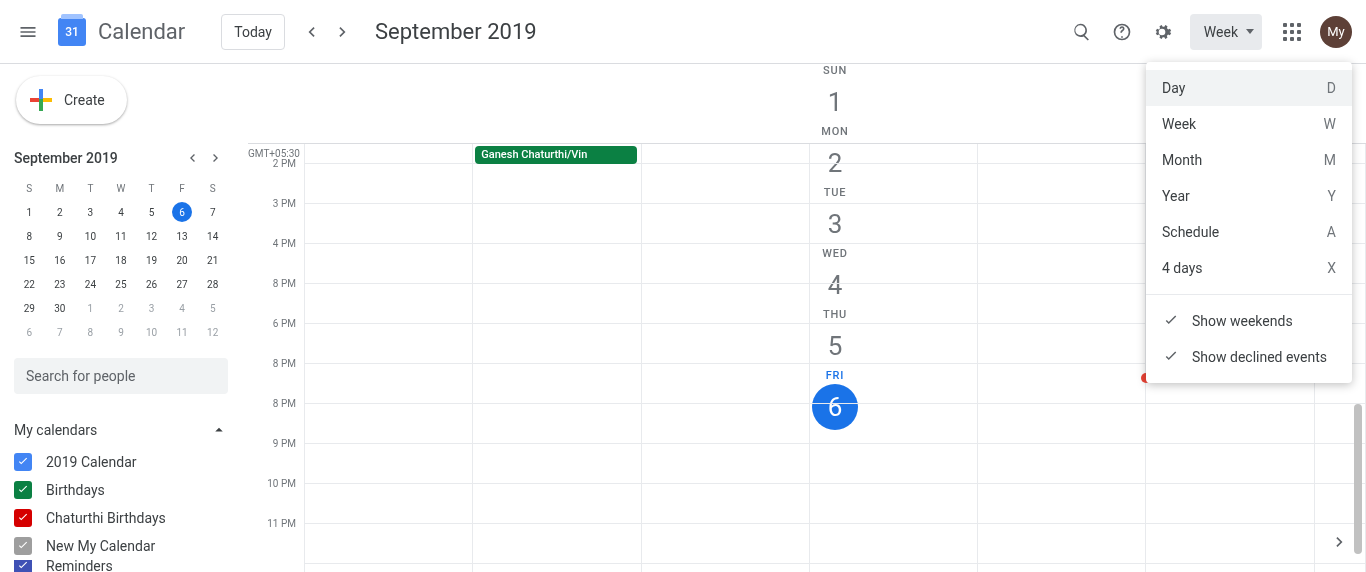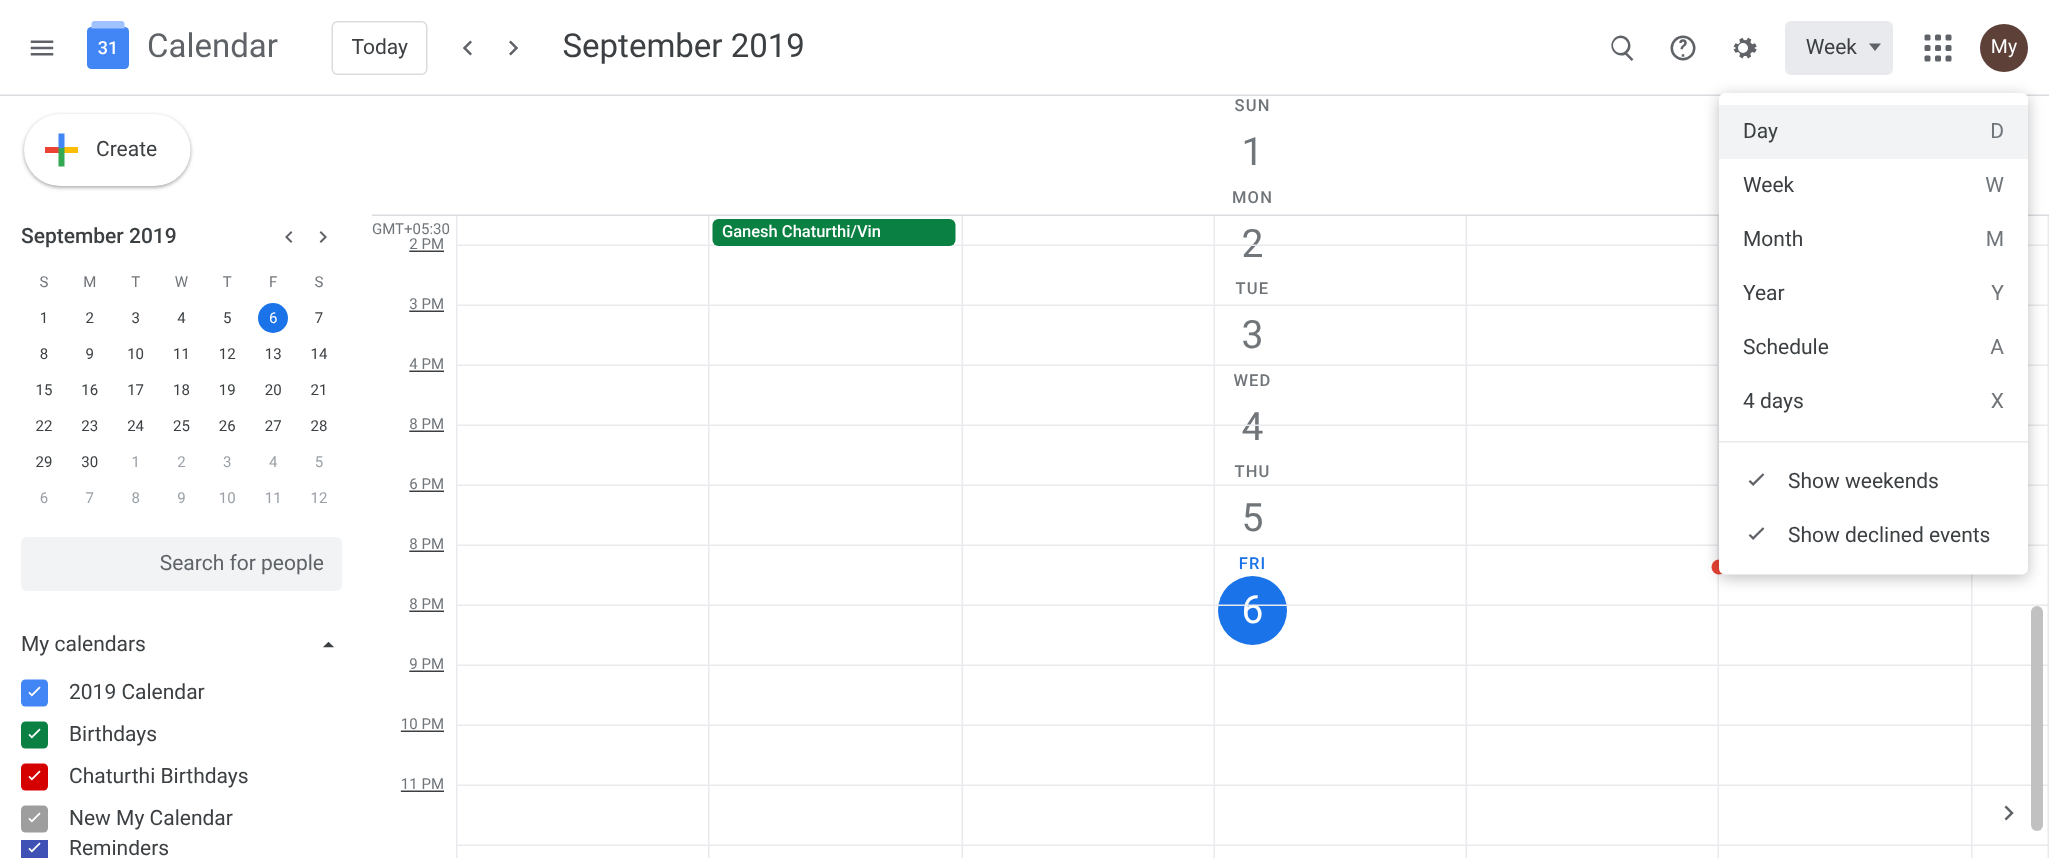--- a/index.html
+++ b/index.html
@@ -46,39 +46,39 @@
   .mini-header{display:flex;align-items:center;height:28px;}
   .mini-title{flex:1;font-size:14px;color:var(--grey-700);font-weight:500;}
   .mini-nav{width:24px;height:24px;display:flex;align-items:center;justify-content:center;color:var(--grey-600);cursor:pointer;border-radius:50%;}
   
   .mini-cal{width:100%;border-collapse:collapse;table-layout:fixed;margin-top:4px;}
   .mini-cal th{font-size:10px;color:#70757a;font-weight:400;height:24px;}
   .mini-cal td{font-size:10px;color:var(--grey-700);text-align:center;height:24px;cursor:pointer;}
   .mini-cal td.other{color:#9aa0a6;}
   .mini-cal td.today span{background:var(--blue);color:#fff;width:20px;height:20px;border-radius:50%;display:inline-flex;align-items:center;justify-content:center;}
   
-  .search-people{margin-top:14px;height:36px;background:var(--hover);border-radius:4px;display:flex;align-items:center;padding:0 12px;color:var(--grey-600);font-size:14px;justify-content:flex-end;}
+  .search-people{margin-top:14px;height:36px;background:var(--hover);border-radius:4px;display:flex;align-items:center;padding:0 12px;color:var(--grey-600);font-size:14px;}
   
   .section-head{display:flex;align-items:center;height:36px;margin-top:18px;cursor:pointer;}
   .section-head .t{flex:1;font-size:14px;color:var(--grey-700);font-weight:400;}
   
   .cal-item{display:flex;align-items:center;height:28px;font-size:14px;color:var(--grey-700);}
   .chk{width:18px;height:18px;border-radius:3px;margin-right:14px;display:flex;align-items:center;justify-content:center;color:#fff;flex:none;}
   .chk svg{width:14px;height:14px;}
   
   
   .main{flex:1;display:flex;flex-direction:column;position:relative;overflow:hidden;}
   .day-header{display:flex;height:80px;border-bottom:1px solid var(--grey-300);padding-left:56px;flex-direction:column;}
   .day-col{flex:1;display:flex;flex-direction:column;align-items:center;justify-content:center;}
   .day-label{font-size:11px;color:#70757a;letter-spacing:0.8px;font-weight:500;}
   .day-label.today{color:var(--blue);}
   .day-num{font-size:26px;color:#70757a;margin-top:2px;width:46px;height:46px;display:flex;align-items:center;justify-content:center;border-radius:50%;}
   .day-num.today{background:var(--blue);color:#fff;}
   
-  .grid-scroll{flex:1;position:relative;display:flex;text-decoration:underline;}
+  .grid-scroll{flex:1;position:relative;display:flex;}
   .tz-label{position:absolute;left:0;top:4px;font-size:10px;color:#70757a;width:56px;text-align:right;padding-right:8px;}
   .time-col{width:56px;flex:none;}
   .time-lbl{height:40px;font-size:10px;color:#70757a;text-align:right;padding-right:8px;position:relative;top:-6px;}
   .time-lbl:first-child{height:20px;top:0;padding-top:0;}
   .grid-cols{flex:1;display:flex;position:relative;border-left:1px solid var(--grey-200);}
   .gcol{flex:1;border-right:1px solid var(--grey-200);position:relative;}
   .hour-lines{position:absolute;inset:0;pointer-events:none;}
   .hour-line{height:40px;border-bottom:1px solid var(--grey-200);}
   .hour-line:first-child{height:20px;}
   

